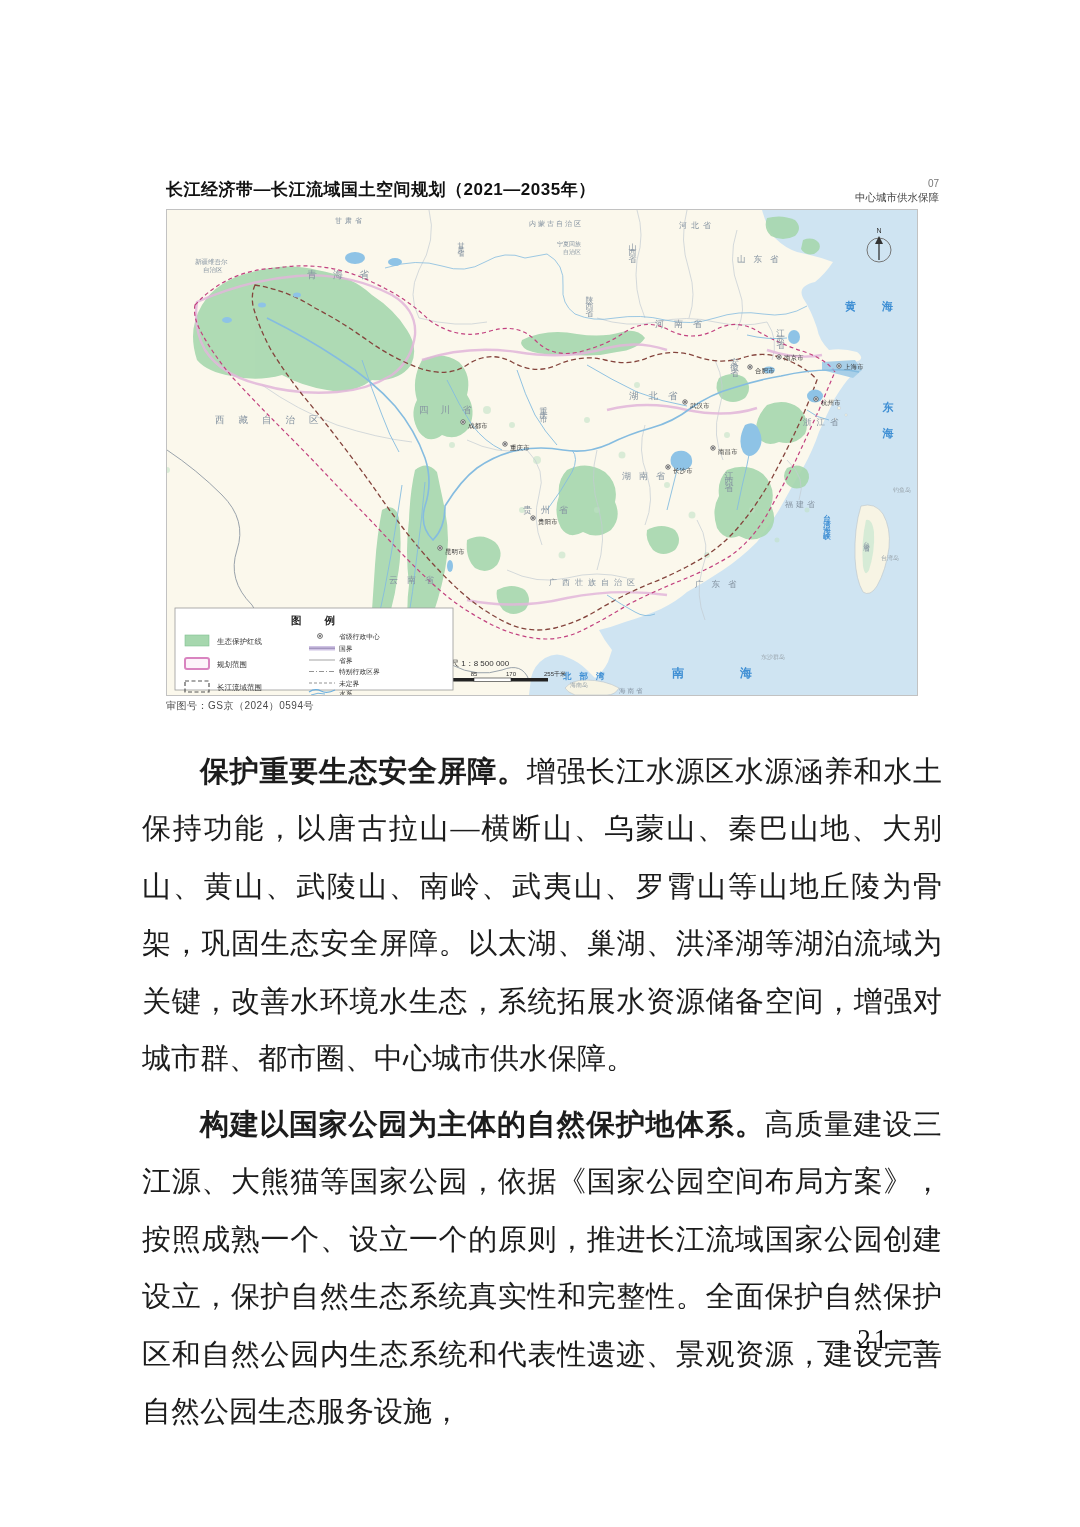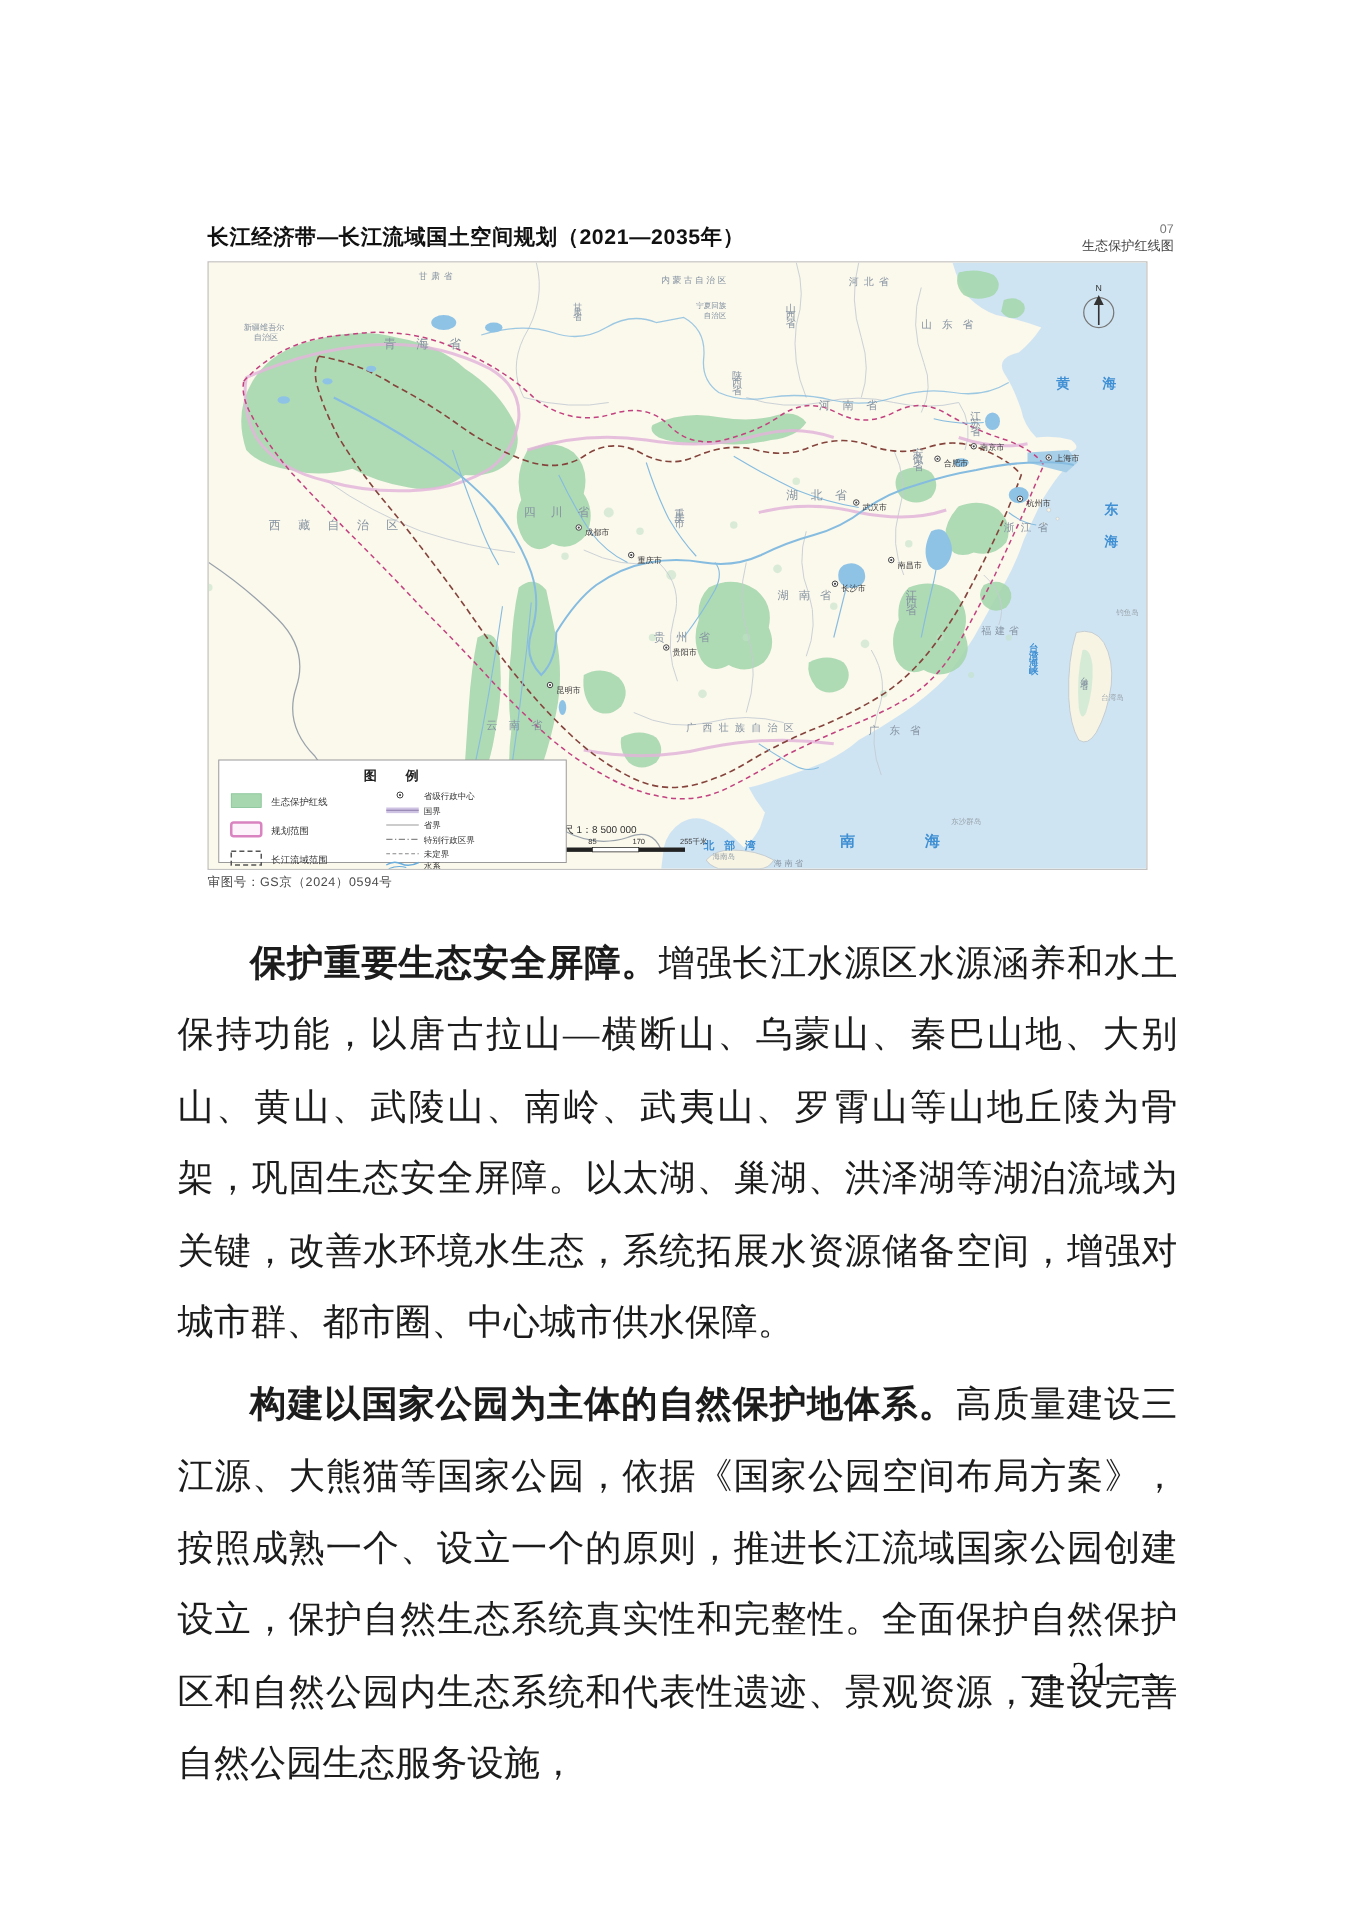--- a/index.html
+++ b/index.html
@@ -31,21 +31,21 @@
 </head>
 <body>
 
 <div class="page">
 
   <section class="figure-block">
     <div class="fig-header">
       <div class="fig-title">长江经济带—长江流域国土空间规划（2021—2035年）</div>
       <div class="fig-meta">
         <div class="fig-no">07</div>
-        <div class="fig-subtitle">生态保护红线图</div>
+        <div class="fig-subtitle">中心城市供水保障</div>
       </div>
     </div>
 
     <svg class="map-frame" viewBox="0 0 750 485">
 
       <rect x="0" y="0" width="750" height="485" fill="#fbf8ec"></rect>
 
       <path fill="#cfe4f2" d="M595,0 L750,0 L750,485 L362,485
         L364,468 Q367,455 378,448 Q390,441 402,448 Q412,452 420,460 L428,468 Q436,462 441,452 L445,440
         Q437,430 432,420 Q445,417 458,412 Q478,406 494,399 Q510,391 520,382 Q538,372 556,360 Q574,348 590,332

